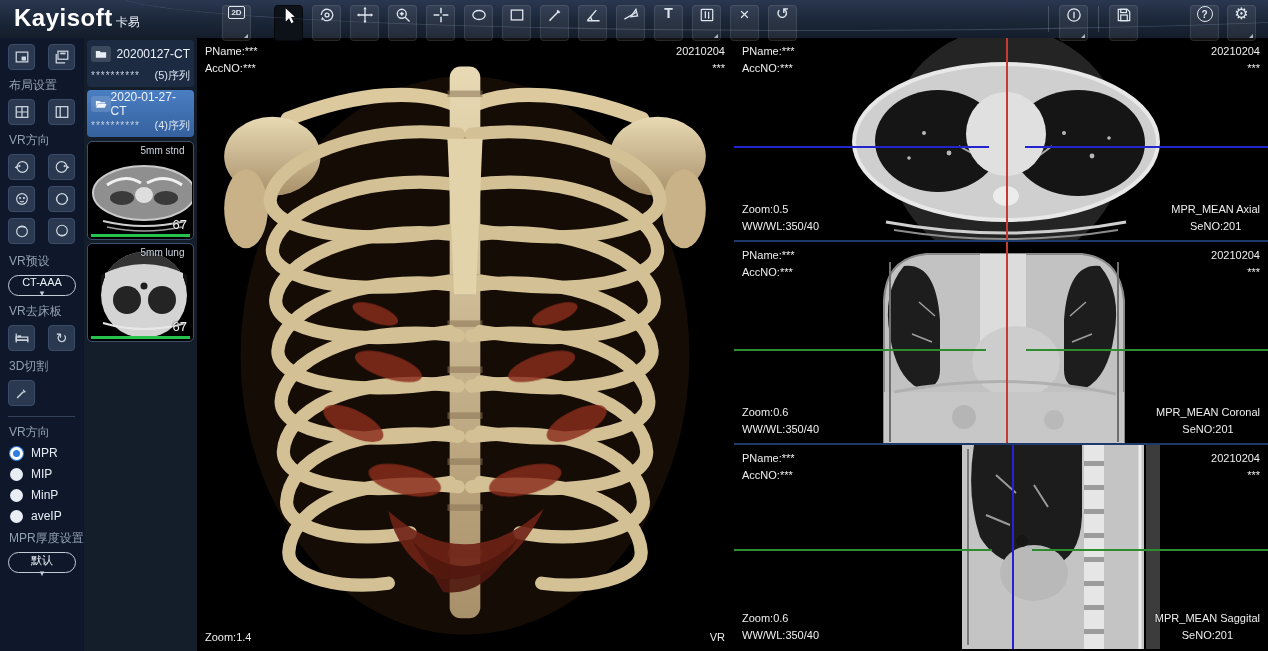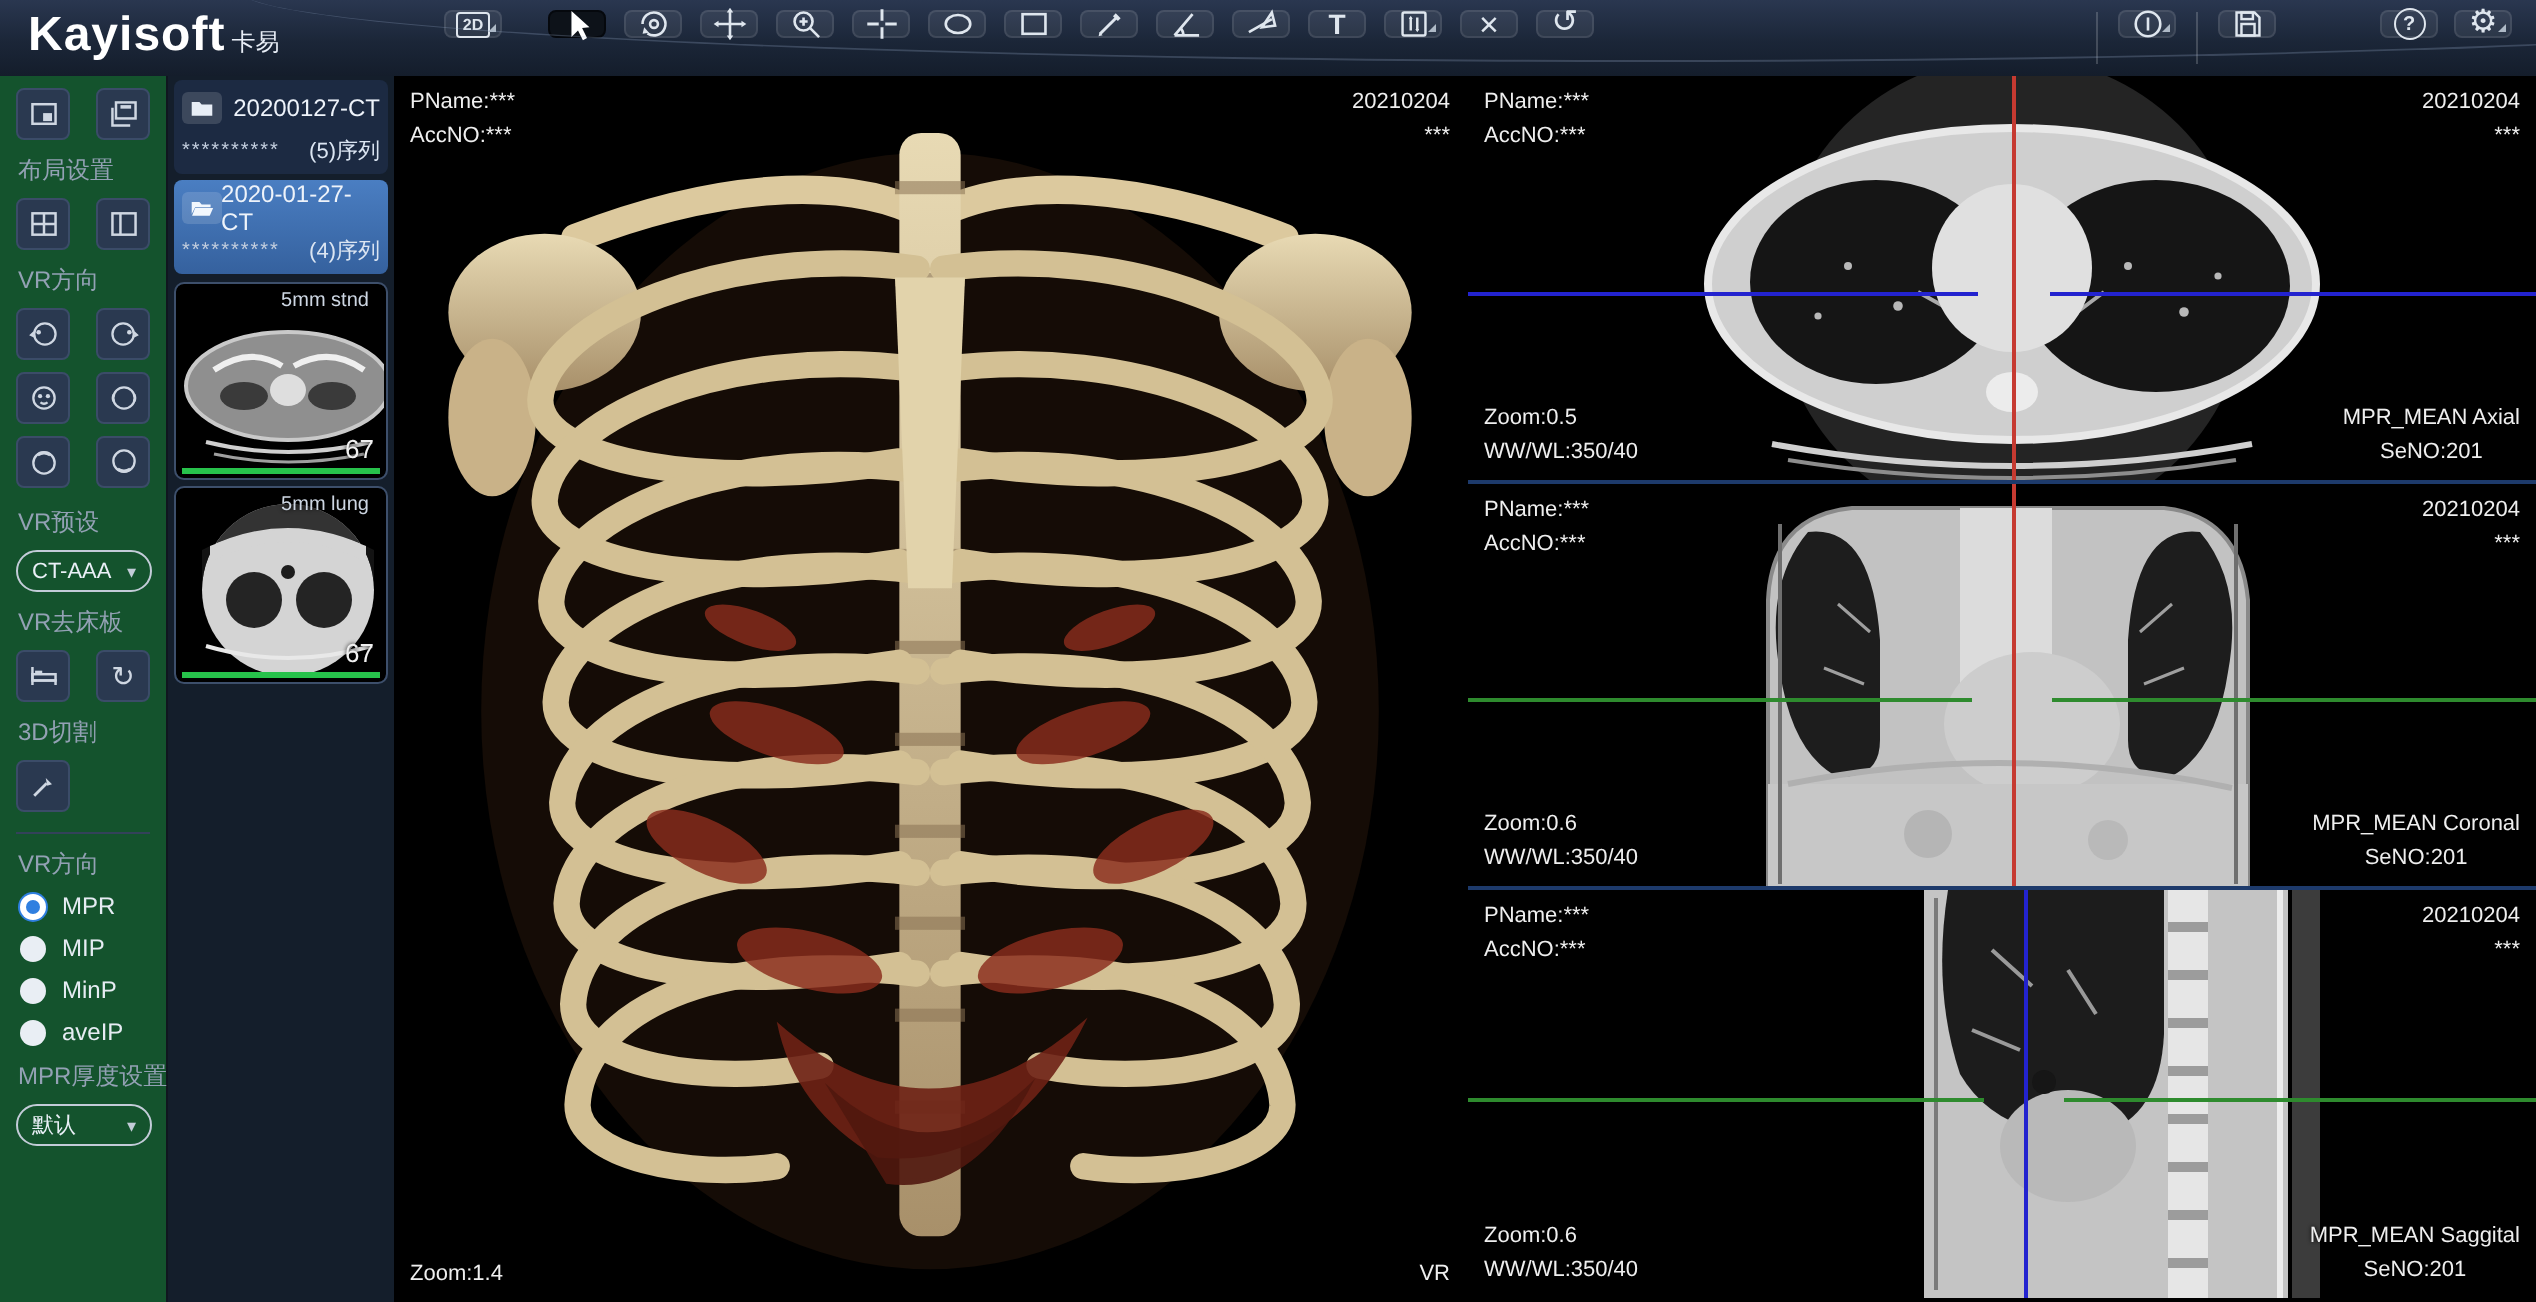--- a/index.html
+++ b/index.html
@@ -9,47 +9,47 @@
   
   .topbar { position:absolute; left:0; top:0; width:1268px; height:38px;
     background:linear-gradient(180deg,#2a3750 0%,#1b2638 55%,#141d2b 100%);
     z-index:10; }
   .topbar::after { content:""; position:absolute; left:120px; top:-40px; width:1400px; height:70px;
     border-radius:50%; border-bottom:1px solid rgba(160,180,210,.25); pointer-events:none; }
   .logo { position:absolute; left:14px; top:4px; color:#fff; display:flex; align-items:baseline; }
   .logo .brand { font-size:24px; font-weight:bold; letter-spacing:.5px; }
   .logo .suffix { font-size:12px; margin-left:3px; color:#e8eef7; }
   .tools { position:absolute; left:222px; top:5px; display:flex; gap:9px; }
-  .tbtn { width:29px; height:14px; border-radius:4px; background:rgba(255,255,255,.07);
-    border:1px solid rgba(255,255,255,.09); display:flex; align-items:center; justify-content:center;
+  .tbtn { width:29px; height:36px; border-radius:4px; background:rgba(255,255,255,.07);
+    border:1px solid rgba(255,255,255,.09); display:flex; align-items:flex-start; justify-content:center;
     color:#dfe6ee; position:relative; cursor:pointer; }
   .tbtn.active { background:#0d1219; border-color:#05080d; }
   .tbtn.first { margin-right:14px; }
   .tbtn svg { display:block; }
   .corner::after { content:""; position:absolute; right:2px; bottom:2px;
     border-left:4px solid transparent; border-bottom:4px solid #aeb9c6; }
   .box2d { font-size:8px; font-weight:bold; border:1px solid #dfe6ee; border-radius:2px; padding:1px 2px; }
   .glyph { font-size:15px; line-height:1; }
   .glyph-t { font-size:14px; font-weight:bold; }
   .tools-right { position:absolute; left:1046px; top:5px; display:flex; gap:8px; }
   .tools-far-right { position:absolute; right:12px; top:5px; display:flex; gap:8px; }
   .vsep { width:1px; height:26px; background:rgba(255,255,255,.18); margin:1px 2px; }
   .help-circle { width:16px; height:16px; border:1.5px solid #dfe6ee; border-radius:50%;
     display:flex; align-items:center; justify-content:center; font-size:10px; font-weight:bold; }
 
   
   .leftrail { position:absolute; left:0; top:38px; width:84px; height:613px;
-    background:#14532d; border-right:1px solid #10161f; padding:6px 8px; z-index:5; }
+    background:#0f172a; border-right:1px solid #10161f; padding:6px 8px; z-index:5; }
   .rail-label { font-size:12px; color:#93a1b4; margin:7px 0 5px 1px; white-space:nowrap; }
   .btn-row { display:flex; justify-content:space-between; margin-bottom:2px; }
   .sbtn { width:27px; height:26px; background:#2a3950; border:1px solid #3b4c68; border-radius:4px;
     display:flex; align-items:center; justify-content:center; color:#cfd7e2; cursor:pointer; }
   .vr-grid { display:flex; flex-direction:column; gap:4px; }
   .dd { display:flex; align-items:center; justify-content:space-between; width:68px; height:21px;
-    border:1px solid #c3ccd8; border-radius:11px; padding:0 7px; color:#eaf0f7; font-size:11px; cursor:pointer; }
+    border:1px solid #c3ccd8; border-radius:11px; padding:0 7px; color:#eaf0f7; font-size:11px; cursor:pointer;flex-direction:column; }
   .dd .chev { font-size:9px; color:#c3ccd8; }
   .rail-divider { height:1px; background:#33425a; margin:10px 0 2px; }
   .radio-row { display:flex; align-items:center; gap:8px; margin:0 0 7px 2px; cursor:pointer; }
   .radio { width:13px; height:13px; border-radius:50%; background:#e9eef4; flex:none; position:relative; }
   .radio.checked { background:#fff; box-shadow:0 0 0 1px #2f7fe0; }
   .radio.checked::after { content:""; position:absolute; left:3px; top:3px; width:7px; height:7px;
     border-radius:50%; background:#2f7fe0; }
   .radio-label { font-size:12px; color:#e6ecf3; }
 
   

